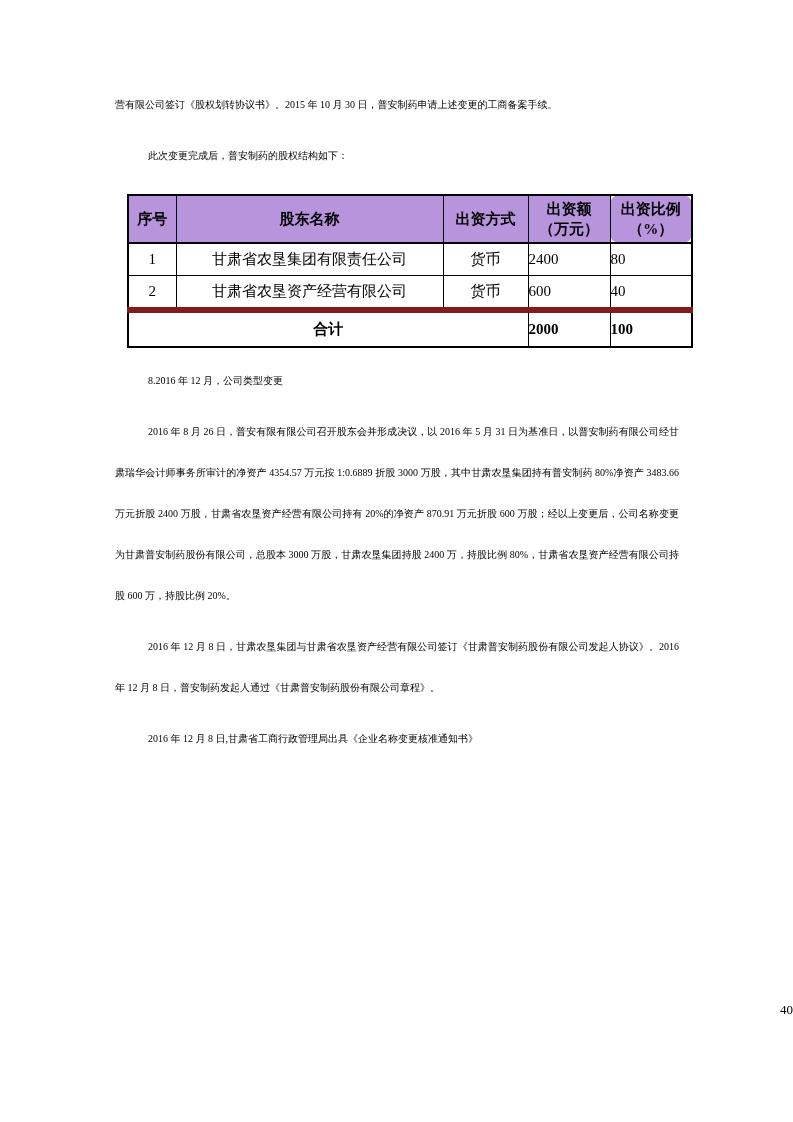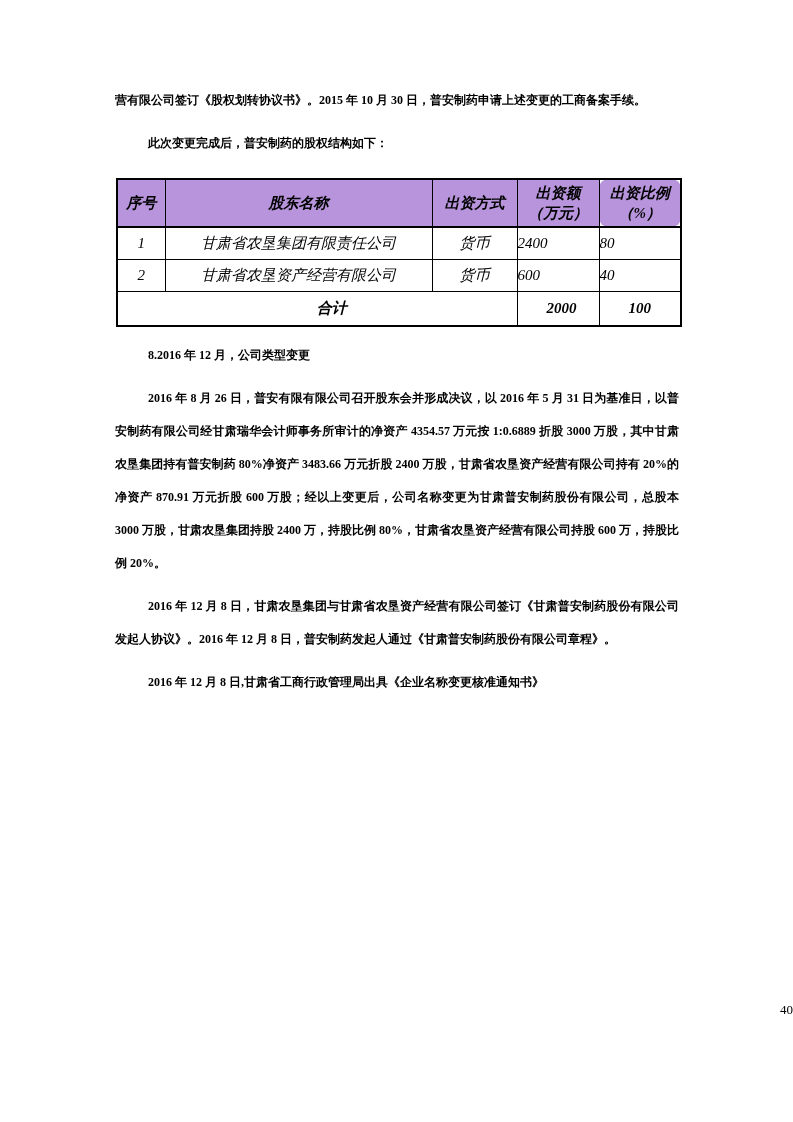--- a/index.html
+++ b/index.html
@@ -16,36 +16,34 @@
     color: #000000;
     overflow: hidden;
   }
   .content {
     position: absolute;
     left: 115px;
     top: 84px;
     width: 564px;
   }
   p.body-para {
-    font-size: 12px;
-    line-height: 33px;
+    font-size: 10px;
+    line-height: 41px;
     text-align: justify;
     margin: 0 0 10px 0;
-    font-weight: bold;
   }
   p.body-para.indent {
     text-indent: 33px;
   }
   table.share-table {
     width: 564px;
     table-layout: fixed;
     border-collapse: collapse;
-    margin: 18px 0 12px 1px;
+    margin: 18px 0 12px 12px;
     border: 2px solid #000000;
-    font-style: italic;
   }
   table.share-table th,
   table.share-table td {
     border: 1px solid #000000;
     font-size: 15px;
     padding: 0;
   }
   table.share-table thead th {
     height: 46px;
     font-weight: bold;
@@ -55,24 +53,23 @@
     white-space: pre-line;
     border-bottom: 2px solid #000000;
   }
   table.share-table td {
     height: 31px;
     vertical-align: middle;
   }
   td.c-center { text-align: center; }
   td.c-num { text-align: left; padding-right: 10px; }
   tr.total-row td {
-    border-top: 1px solid #7f1d1d;
+    border-top: 6px solid #7f1d1d;
     height: 33px;
     font-weight: bold;
-    padding-left: 29px;
   }
   tr.total-row td.total-label { text-align: center; }
   .page-number {
     position: absolute;
     top: 1001px;
     left: 0;
     width: 100%;
     text-align: right;
     font-size: 13px;
     line-height: 18px;

